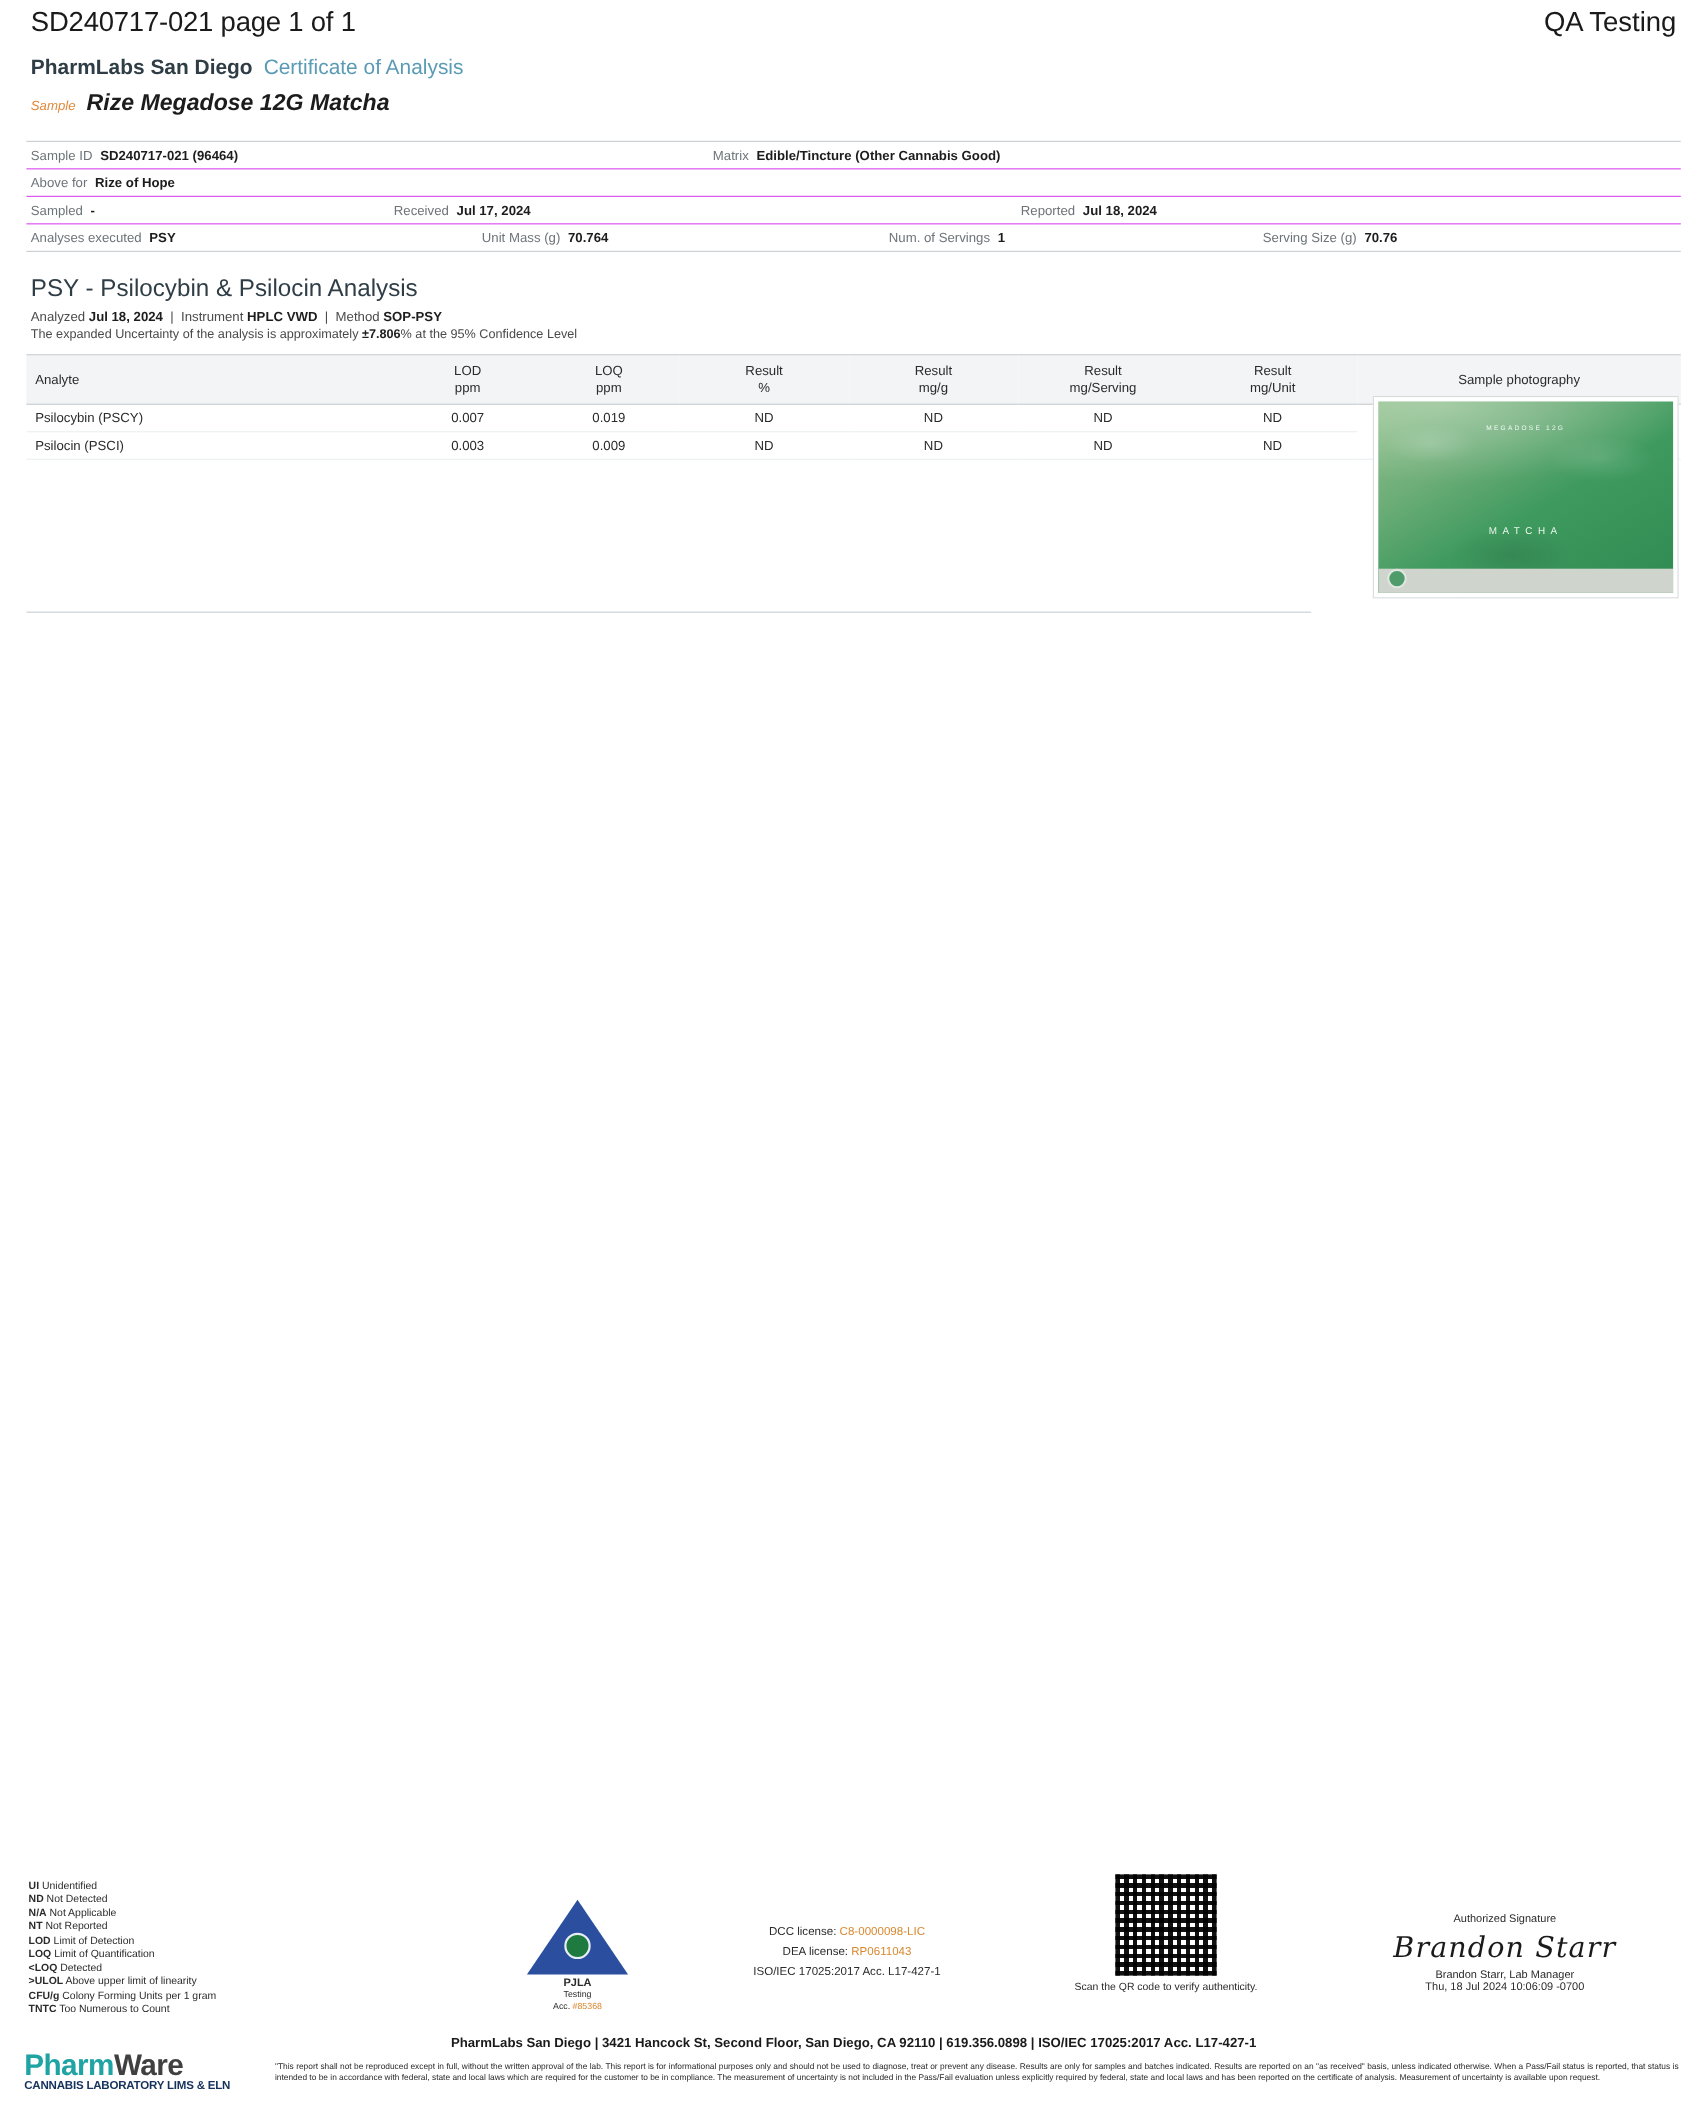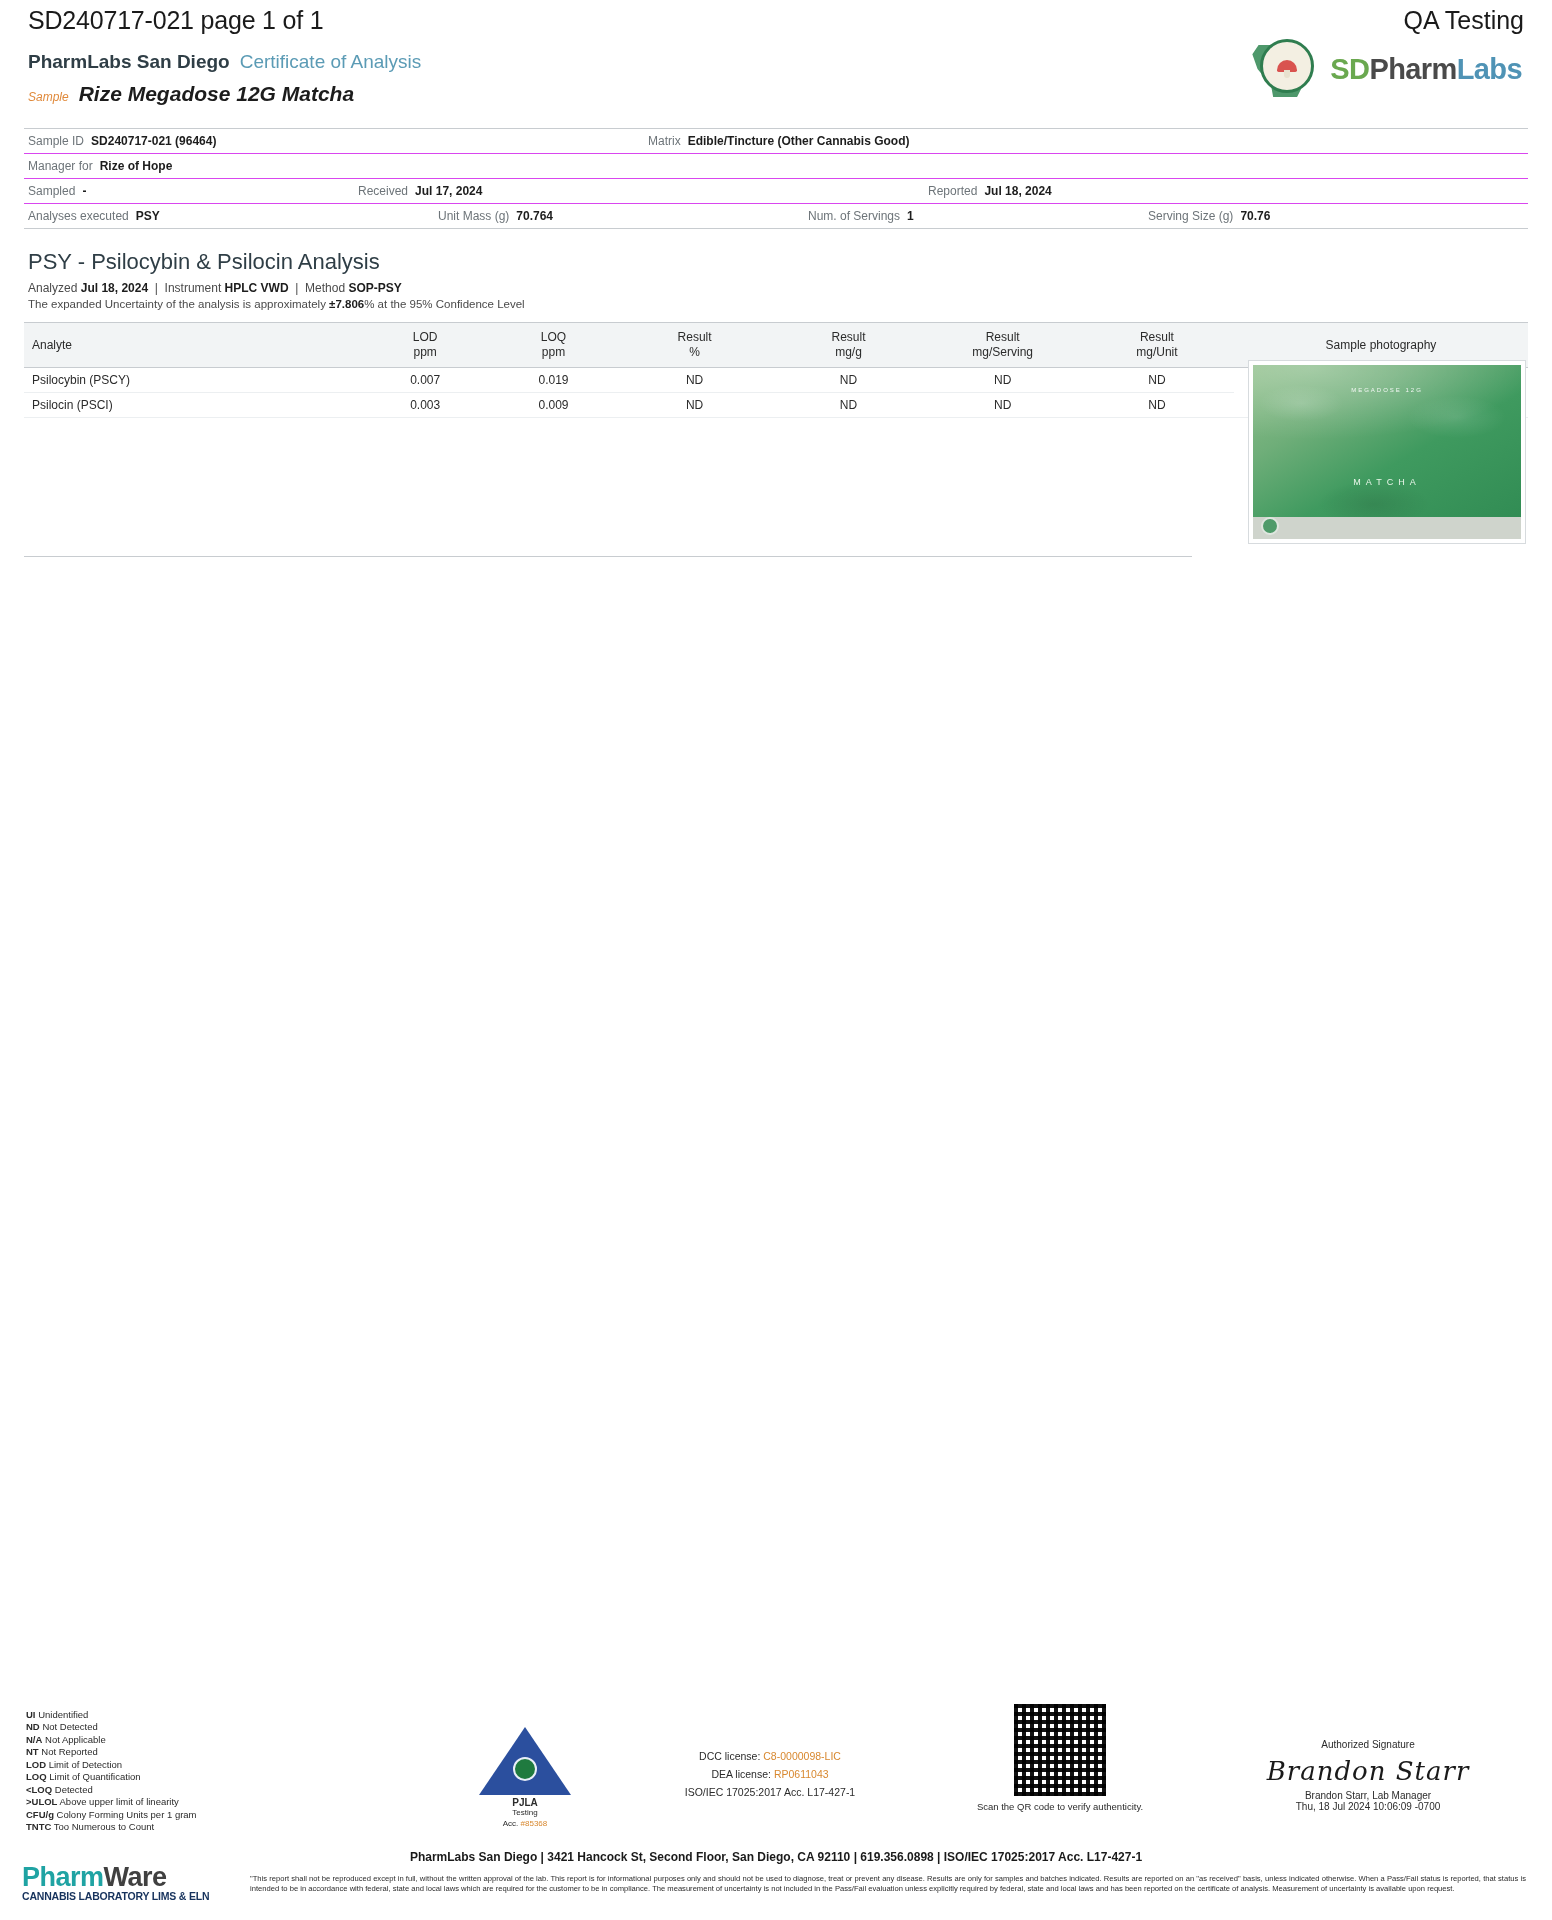--- a/index.html
+++ b/index.html
@@ -467,47 +467,36 @@
   <div class="titleblock">
     <div class="lab-line">
       <span class="lab-name">PharmLabs San Diego</span>
       <span class="coa-label">Certificate of Analysis</span>
     </div>
     <div class="sample-line">
       <span class="sample-tag">Sample</span>
       <span class="sample-name">Rize Megadose 12G Matcha</span>
     </div>
 
-    <div class="logo-wrap">
-      <div class="logo-badge">
-        <div class="ca-shape"></div>
-        <div class="seal">
-          <div class="mush"></div>
-        </div>
-      </div>
-      <div class="logo-text">
-        <span class="sd">SD</span><span class="pharm">Pharm</span><span class="labs">Labs</span>
-      </div>
-    </div>
   </div>
 
   <div class="info">
     <div class="info-row row1">
       <div class="cell">
         <span class="k">Sample ID</span>
         <span class="v">SD240717-021 (96464)</span>
       </div>
       <div class="cell">
         <span class="k">Matrix</span>
         <span class="v">Edible/Tincture (Other Cannabis Good)</span>
       </div>
     </div>
     <div class="info-row row2">
       <div class="cell">
-        <span class="k">Manager for</span>
+        <span class="k">Above for</span>
         <span class="v">Rize of Hope</span>
       </div>
     </div>
     <div class="info-row row3">
       <div class="cell">
         <span class="k">Sampled</span>
         <span class="v">-</span>
       </div>
       <div class="cell">
         <span class="k">Received</span>

